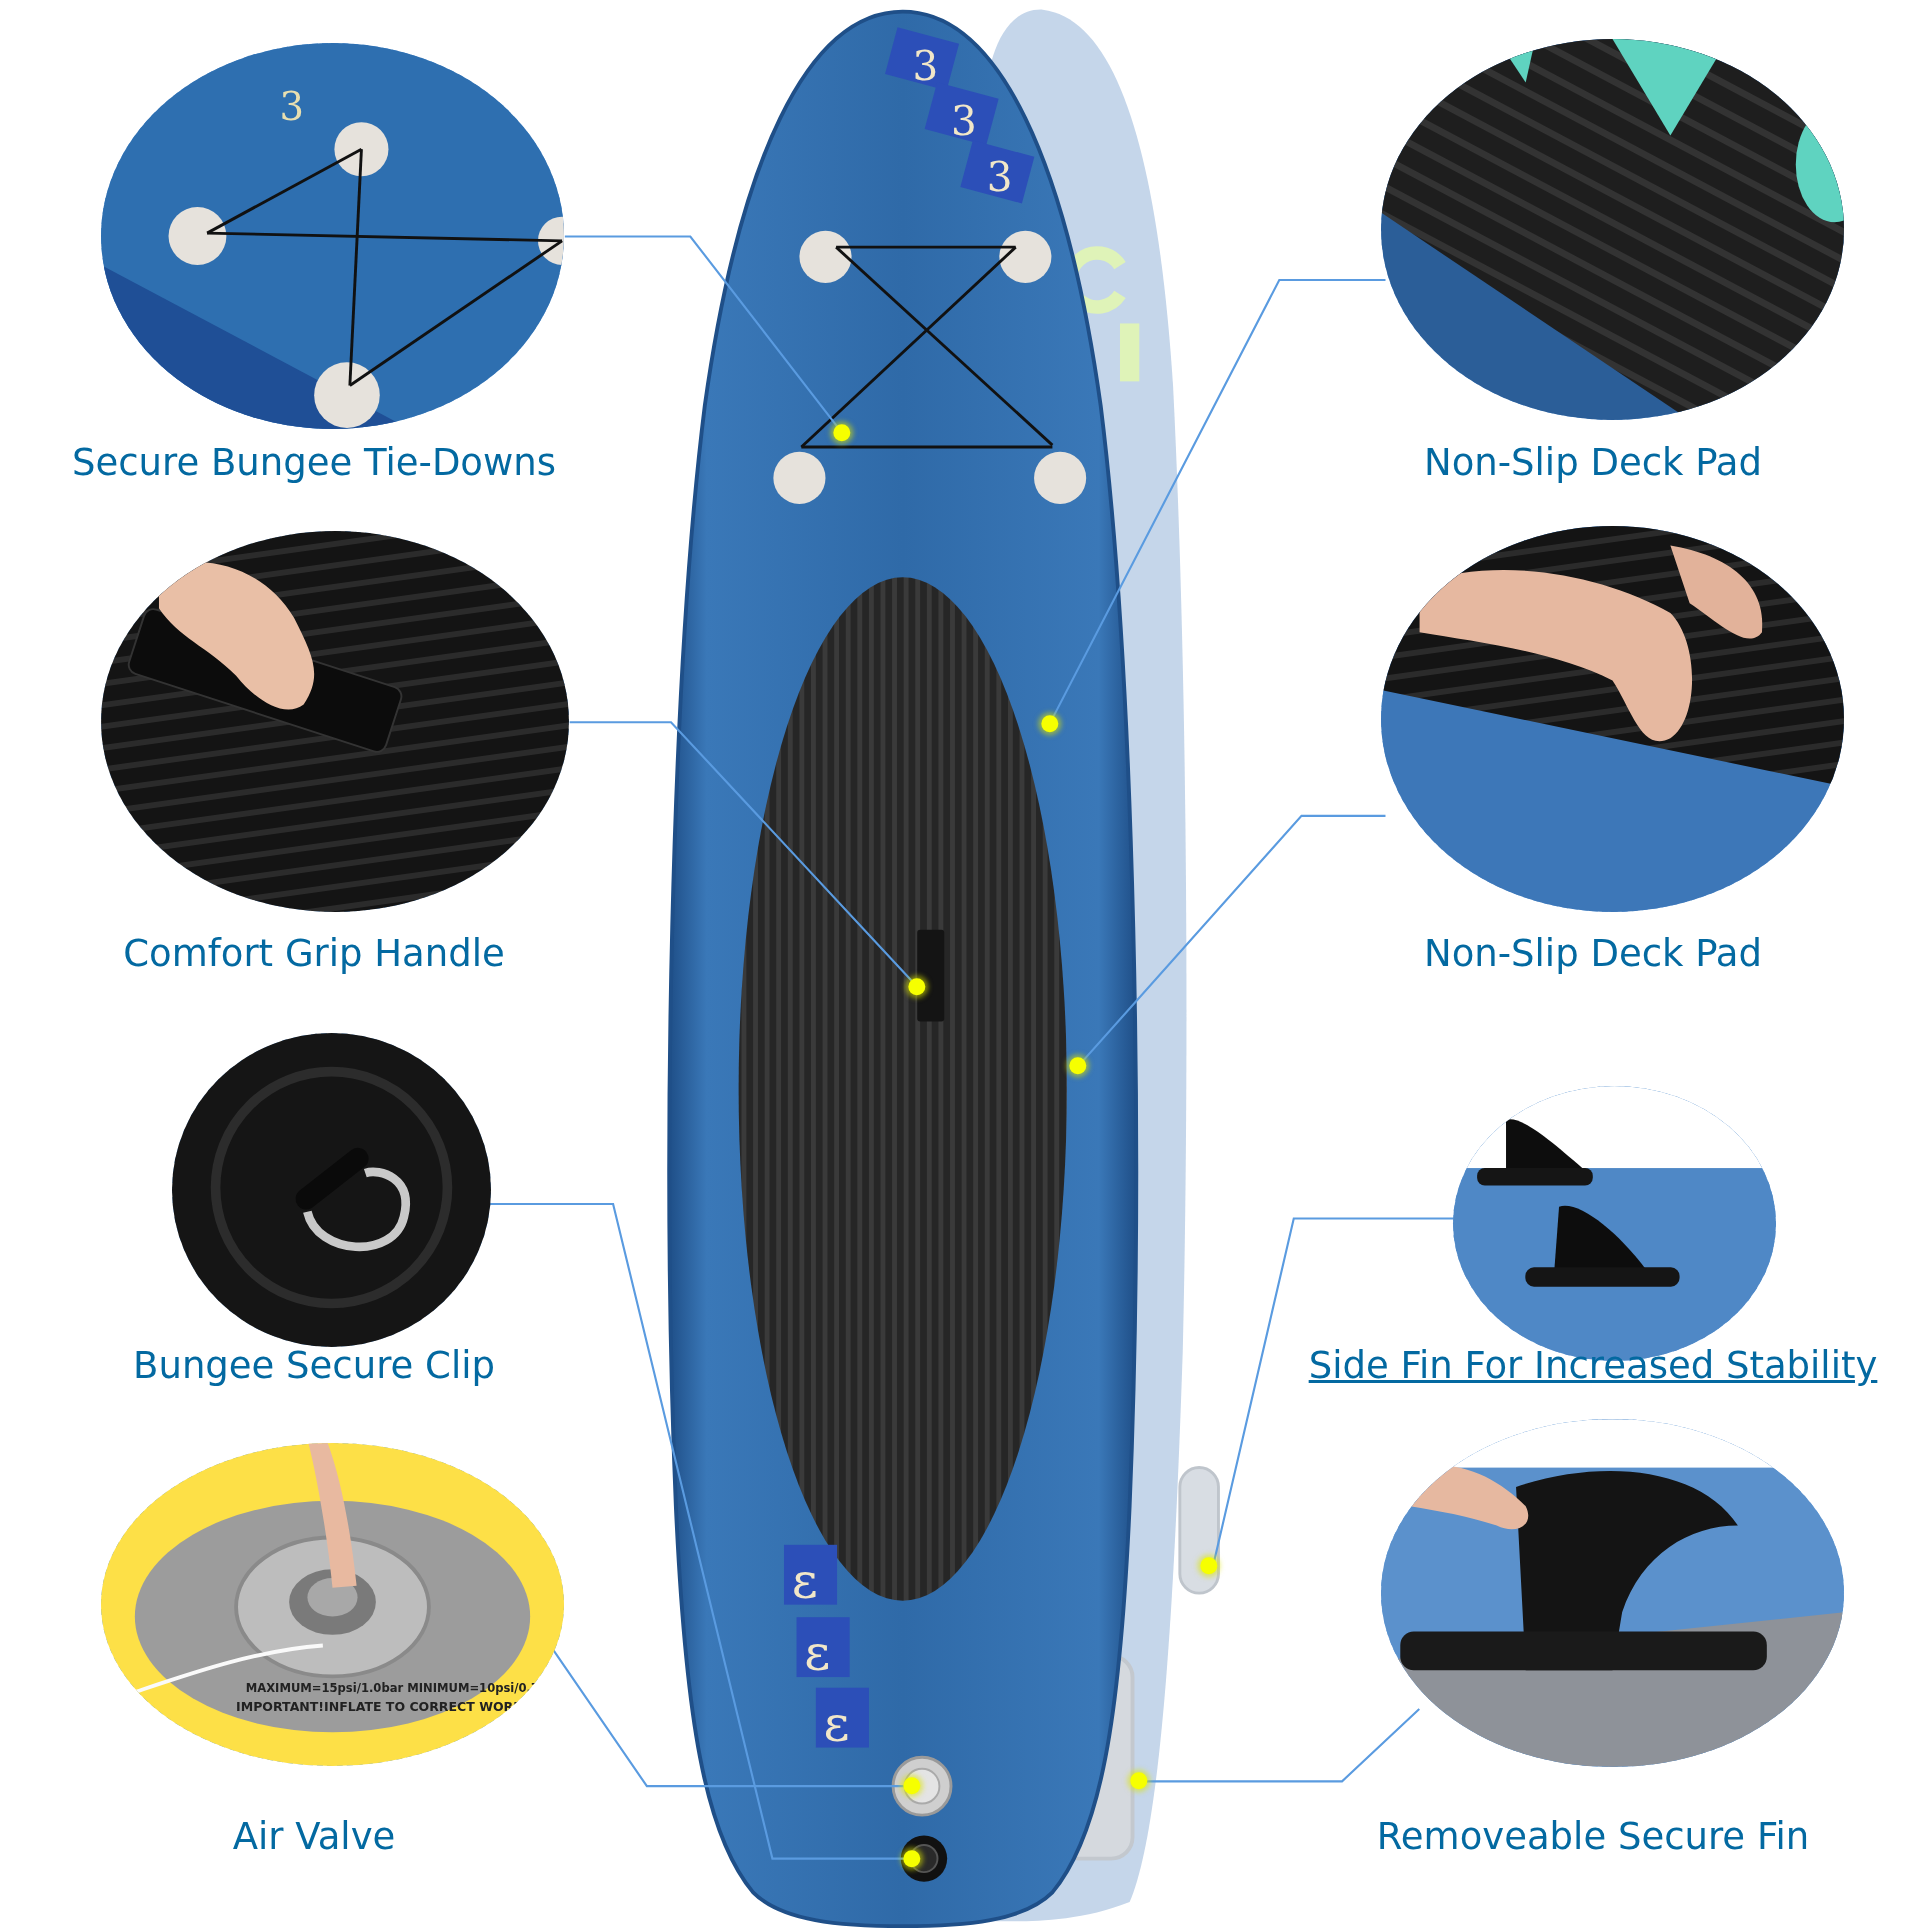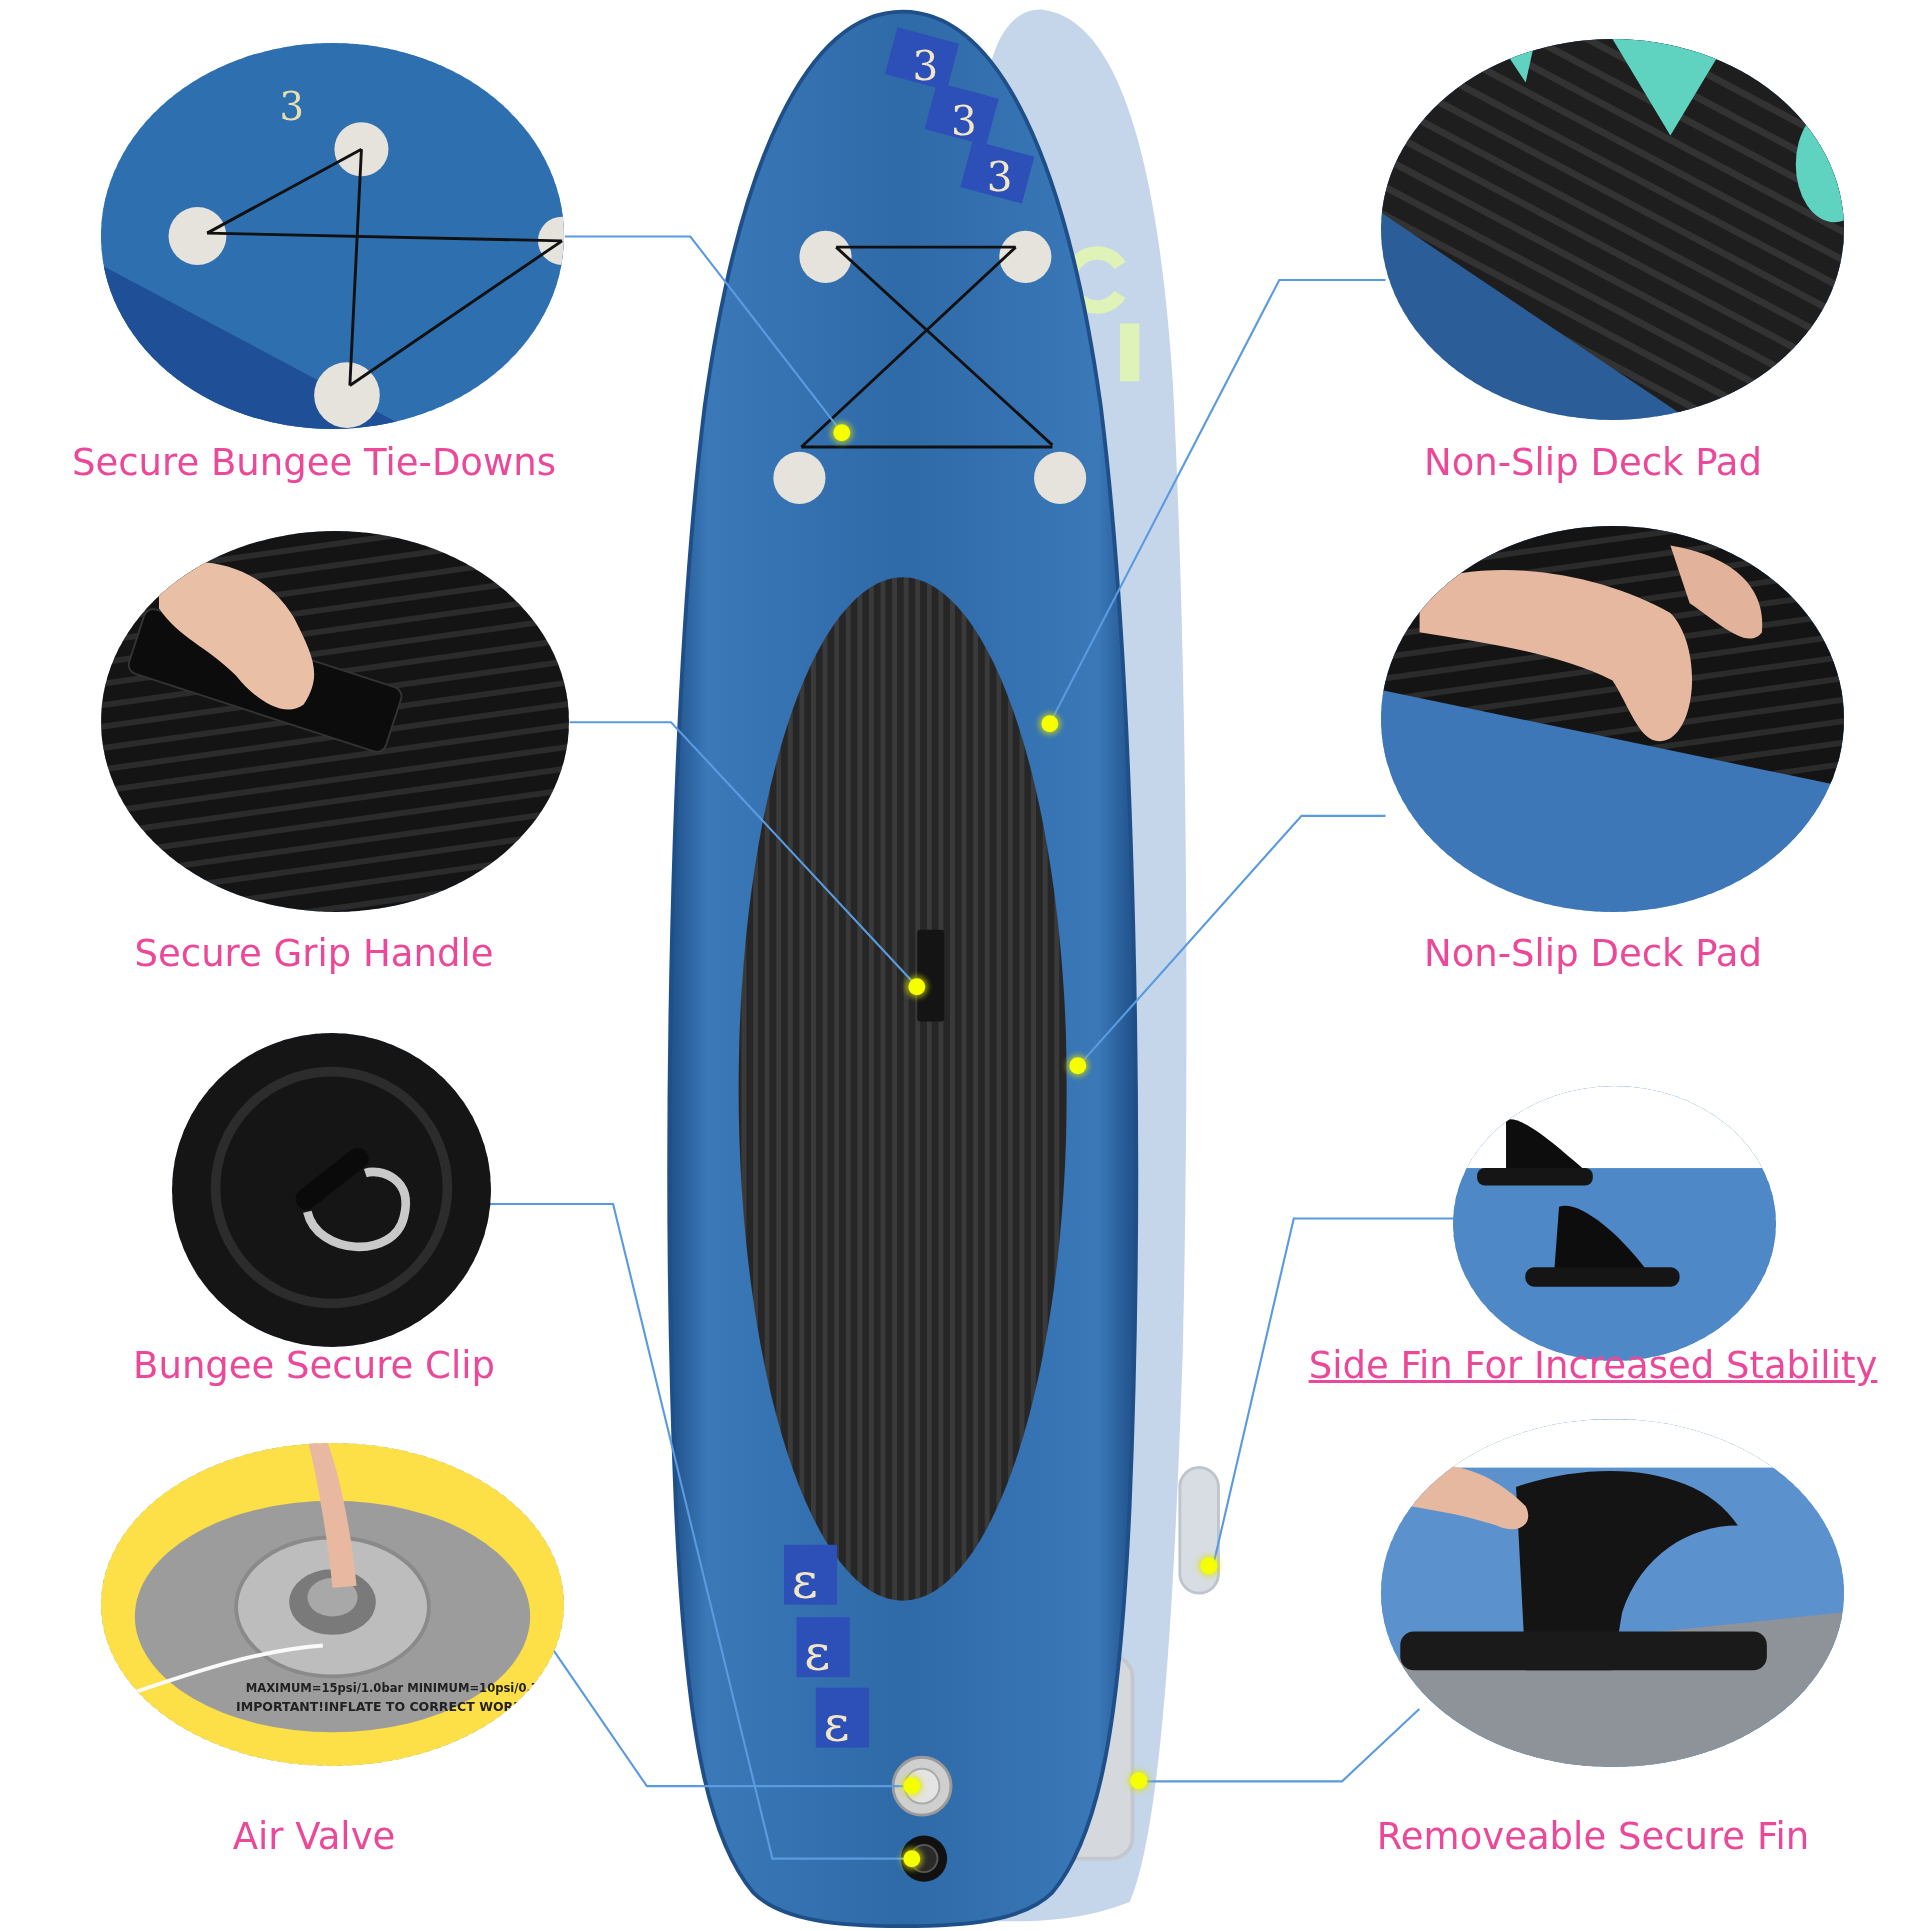--- a/index.html
+++ b/index.html
@@ -1,17 +1,17 @@
 <!DOCTYPE html>
 <html><head>
 <meta charset="utf-8">
 <style>
   html,body{margin:0;padding:0;background:#ffffff;}
   body{width:1931px;height:1931px;position:relative;overflow:hidden;font-family:"DejaVu Sans","Liberation Sans",sans-serif;}
-  .label{position:absolute;font-size:37px;color:#ec4899;white-space:nowrap;text-align:center;letter-spacing:0px;transform:translateX(-50%);}
+  .label{position:absolute;font-size:37px;color:#0369a1;white-space:nowrap;text-align:center;letter-spacing:0px;transform:translateX(-50%);}
   .circle{position:absolute;border-radius:50%;overflow:hidden;}
   .dash-ring{position:absolute;border-radius:50%;border:2.9px dashed #5a9be0;box-sizing:border-box;pointer-events:none;}
   svg{position:absolute;left:0;top:0;}
   .dot{position:absolute;width:17.4px;height:17.4px;border-radius:50%;background:#f6ff00;box-shadow:0 0 5.8px 2.9px rgba(220,230,0,0.55);transform:translate(-50%,-50%);}
 </style>
 </head>
 <body>
 
 <svg width="1931" height="1931" viewBox="0 0 2000 2000">
   <path d="M1045,1990 C1070,1990 1120,1990 1170,1970 C1200,1900 1215,1700 1225,1400 C1232,1100 1230,700 1215,400 C1200,170 1160,20 1080,10 C1040,8 1020,60 1020,120 L1020,1990 Z" fill="#c5d6ea"></path>
@@ -141,21 +141,21 @@
 <div class="label" style="left:314px;top:441px;">Secure Bungee Tie-Downs</div>
 
 <div class="dash-ring" style="left:101px;top:531px;width:468px;height:381px;"></div>
 <div class="circle" style="left:101px;top:531px;width:468px;height:381px;background:url(#);">
   <svg width="468" height="381" viewBox="0 0 485 395">
     <rect width="485" height="395" fill="url(#ribsH)"></rect>
     <rect x="30" y="120" width="280" height="70" rx="10" fill="#0c0c0c" stroke="#333" stroke-width="2" transform="rotate(18 170 155)"></rect>
     <path d="M60,40 C110,20 170,40 200,90 C220,130 230,150 210,180 C190,195 160,175 140,150 C110,120 80,110 60,80 Z" fill="#e9bfa6"></path>
   </svg>
 </div>
-<div class="label" style="left:314px;top:932px;">Secure Grip Handle</div>
+<div class="label" style="left:314px;top:932px;">Comfort Grip Handle</div>
 
 <div class="dash-ring" style="left:172px;top:1033px;width:319px;height:314px;"></div>
 <div class="circle" style="left:172px;top:1033px;width:319px;height:314px;background:#151515;">
   <svg width="319" height="314" viewBox="0 0 330 325">
     <circle cx="165" cy="160" r="120" fill="none" stroke="#2c2c2c" stroke-width="10"></circle>
     <rect x="120" y="140" width="90" height="22" rx="11" fill="#0a0a0a" transform="rotate(-38 165 150)"></rect>
     <path d="M140,185 C150,230 230,235 240,190 C250,150 215,140 200,145" fill="none" stroke="#c9c9c9" stroke-width="9"></path>
   </svg>
 </div>
 <div class="label" style="left:314px;top:1344px;">Bungee Secure Clip</div>

